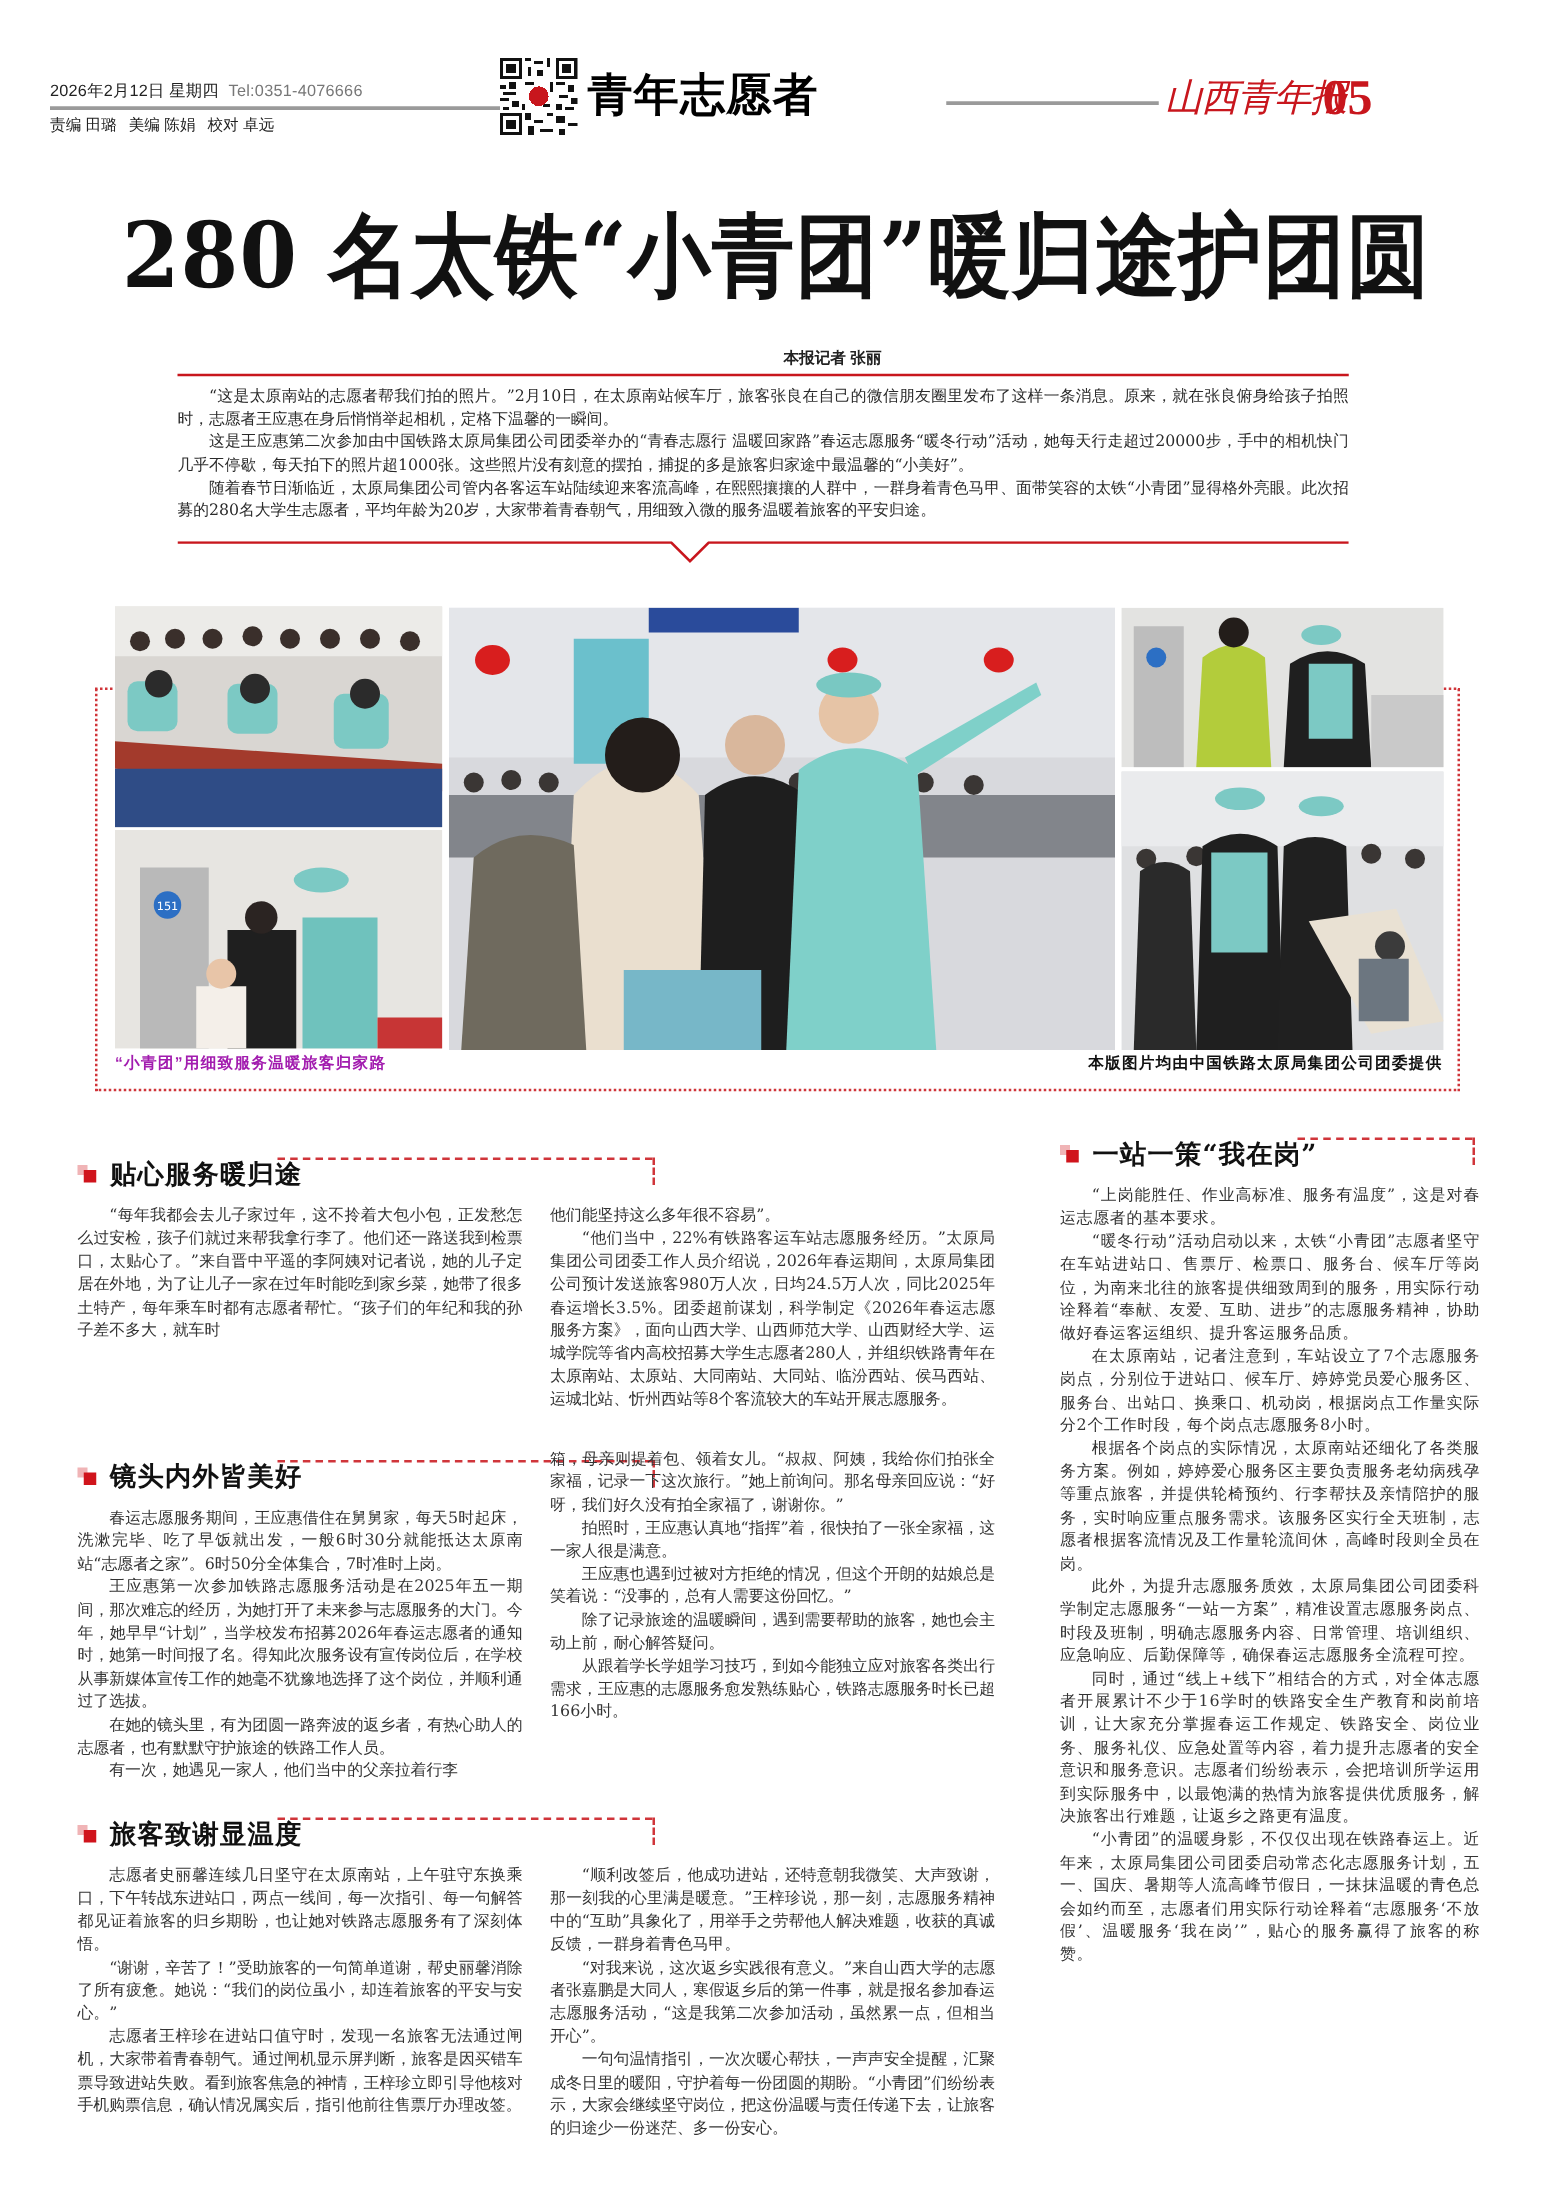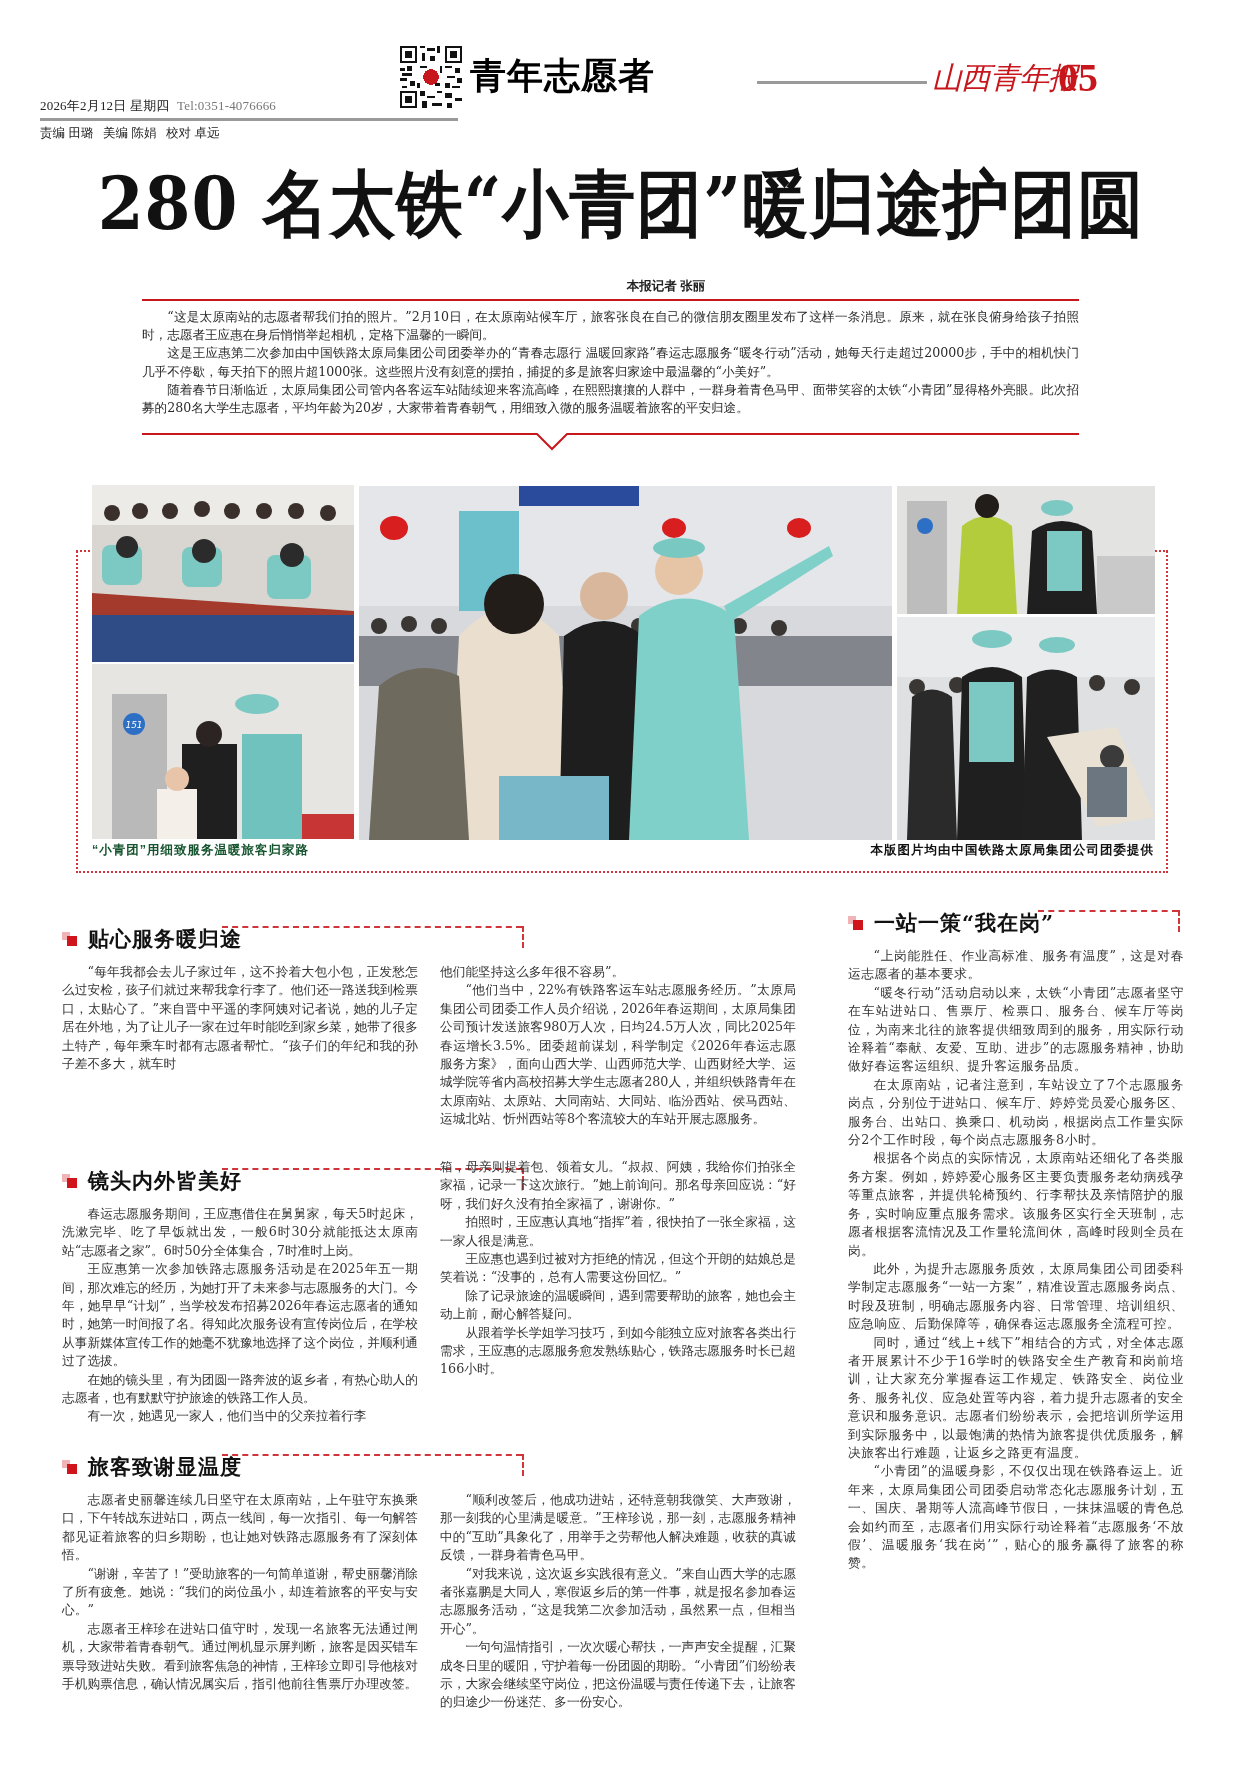--- a/index.html
+++ b/index.html
@@ -1,21 +1,21 @@
 <!DOCTYPE html>
 <html><head>
 <meta charset="utf-8">
 <style>
   * { box-sizing: border-box; margin: 0; padding: 0; }
   html, body { width: 1242px; height: 1768px; background: #ffffff; overflow: hidden; }
   body { position: relative; font-family: "DejaVu Serif", "Liberation Serif", serif; color: #333; }
 
   
   .mast-left { position: absolute; left: 40px; top: 64px; width: 418px; }
-  .mast-date { font-family: Liberation Serif, serif; font-size: 13px; color: #222; letter-spacing: 0.2px; white-space: nowrap; height: 18px; line-height: 18px; margin-top: 33px; }
+  .mast-date { font-family: Liberation Sans, sans-serif; font-size: 13px; color: #222; letter-spacing: 0.2px; white-space: nowrap; height: 18px; line-height: 18px; }
   .mast-date .tel { color: #777; margin-left: 4px; }
   .mast-rule { height: 3px; background: #9a9a9a; margin: 3px 0 4px 0; }
   .mast-editors { font-family: "Liberation Sans", "DejaVu Sans", sans-serif; font-size: 12.5px; color: #222; white-space: nowrap; }
   .mast-editors span { margin-right: 6px; }
 
   .qr { position: absolute; left: 400px; top: 46px; width: 62px; height: 62px; background: #fff; }
   .qr svg { width: 62px; height: 62px; display: block; }
 
   .section-title { position: absolute; left: 470px; top: 52px; font-size: 36px; font-weight: bold; color: #000000; letter-spacing: 1px; font-family: "DejaVu Serif", serif; white-space: nowrap; }
   .mast-rule-right { position: absolute; left: 757px; top: 81px; width: 170px; height: 3px; background: #9a9a9a; }
@@ -34,26 +34,26 @@
   .lead-rule-bottom svg { display: block; }
 
   
   .photo-frame { position: absolute; left: 76px; top: 551px; width: 1092px; height: 322px; border: 2px dotted #d0353a; border-top: none; }
   .photo-frame-top-l { position: absolute; left: 76px; top: 550px; width: 14px; height: 0; border-top: 2px dotted #d0353a; }
   .photo-frame-top-r { position: absolute; left: 1152px; top: 550px; width: 16px; height: 0; border-top: 2px dotted #d0353a; }
 
   .photo { position: absolute; overflow: hidden; }
   .photo svg { width: 100%; height: 100%; display: block; }
   .p1 { left: 92px; top: 485px; width: 262px; height: 177px; }
-  .p2 { left: 92px; top: 664px; width: 262px; height: 175px; font-style: italic; }
+  .p2 { left: 92px; top: 664px; width: 262px; height: 175px; }
   .p3 { left: 359px; top: 486px; width: 533px; height: 354px; }
   .p4 { left: 897px; top: 486px; width: 258px; height: 128px; }
   .p5 { left: 897px; top: 617px; width: 258px; height: 223px; }
 
-  .caption-left { position: absolute; left: 92px; top: 842px; font-family: "Liberation Sans", "DejaVu Sans", sans-serif; font-size: 12.5px; font-weight: bold; color: #14532d; letter-spacing: 1px; white-space: nowrap; }
+  .caption-left { position: absolute; left: 92px; top: 842px; font-family: "Liberation Sans", "DejaVu Sans", sans-serif; font-size: 12.5px; font-weight: bold; color: #a21caf; letter-spacing: 1px; white-space: nowrap; }
   .caption-right { position: absolute; right: 88px; top: 842px; font-family: "Liberation Sans", "DejaVu Sans", sans-serif; font-size: 12.5px; font-weight: bold; color: #111; letter-spacing: 1px; white-space: nowrap; }
 
   
   .subhead { position: absolute; display: flex; align-items: center; height: 30px; }
   .subhead .mark { position: relative; width: 18px; height: 14px; margin-right: 8px; }
   .subhead .mark i { position: absolute; display: block; }
   .subhead .mark .m1 { left: 0; top: 0; width: 8px; height: 8px; background: #f0b4b6; }
   .subhead .mark .m2 { left: 5px; top: 4px; width: 10px; height: 10px; background: #d0141c; }
   .subhead .txt { font-size: 21px; font-weight: bold; color: #111; letter-spacing: 1px; white-space: nowrap; font-family: "DejaVu Serif", serif; }
   .subhead .dash { position: absolute; top: 2px; height: 0; border-top: 2px dashed #d0353a; }

